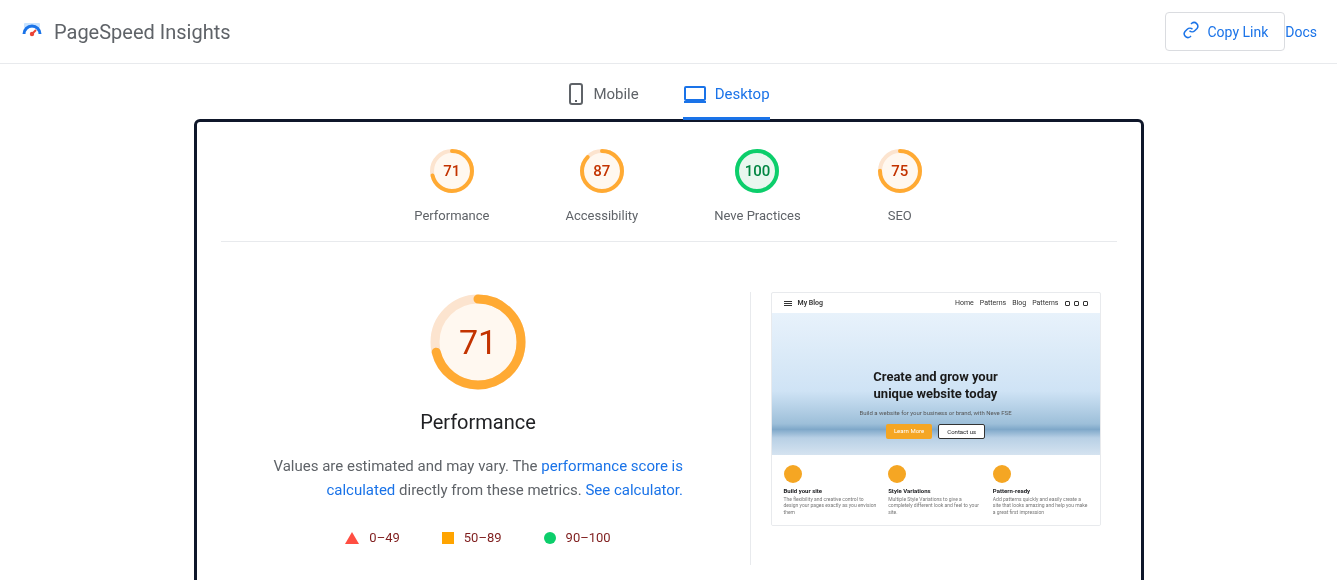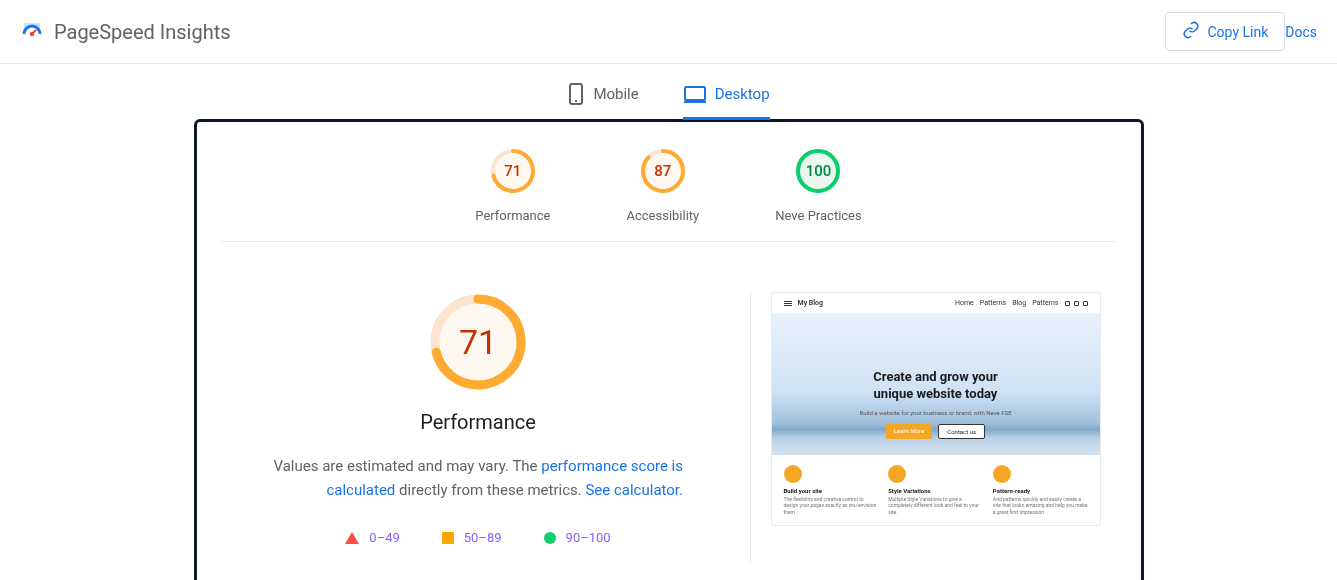--- a/index.html
+++ b/index.html
@@ -168,21 +168,21 @@
       margin-top: 20px;
       max-width: 410px;
       line-height: 1.6;
     }
     .note a { color: #1a73e8; text-decoration: none; cursor: pointer; }
     .legend {
       display: flex;
       gap: 42px;
       margin-top: 28px;
       font-size: 13px;
-      color: #8b5cf6;
+      color: #7f1d1d;
     }
     .legend-item { display: flex; align-items: center; gap: 10px; }
     .triangle {
       width: 0; height: 0;
       border-left: 7px solid transparent;
       border-right: 7px solid transparent;
       border-bottom: 12px solid #ff4e42;
     }
     .square {
       width: 12px; height: 12px;
@@ -321,20 +321,30 @@
       <div class="gauge">
         <svg width="46" height="46" viewBox="0 0 46 46">
           <circle cx="23" cy="23" r="20" class="green-bg" stroke="#c8f0df" stroke-width="4"></circle>
           <circle cx="23" cy="23" r="20" fill="none" class="green-stroke" stroke-width="4" stroke-dasharray="126 126" stroke-linecap="round"></circle>
         </svg>
         <div class="gauge-value green">100</div>
       </div>
       <div class="gauge-label">Neve Practices</div>
     </div>
 
+    <div class="score-item">
+      <div class="gauge">
+        <svg width="46" height="46" viewBox="0 0 46 46">
+          <circle cx="23" cy="23" r="20" class="orange-bg" stroke="#fce4cf" stroke-width="4"></circle>
+          <circle cx="23" cy="23" r="20" fill="none" class="orange-stroke" stroke-width="4" stroke-dasharray="94 126" stroke-linecap="round"></circle>
+        </svg>
+        <div class="gauge-value orange">75</div>
+      </div>
+      <div class="gauge-label">SEO</div>
+    </div>
 
   </div>
 
   <div class="main-row">
     <div class="main-left">
       <div class="big-gauge">
         <svg width="100" height="100" viewBox="0 0 100 100">
           <circle cx="50" cy="50" r="43" class="orange-bg" stroke="#fce4cf" stroke-width="9"></circle>
           <circle cx="50" cy="50" r="43" fill="none" class="orange-stroke" stroke-width="9" stroke-dasharray="192 270" stroke-linecap="round"></circle>
         </svg>

